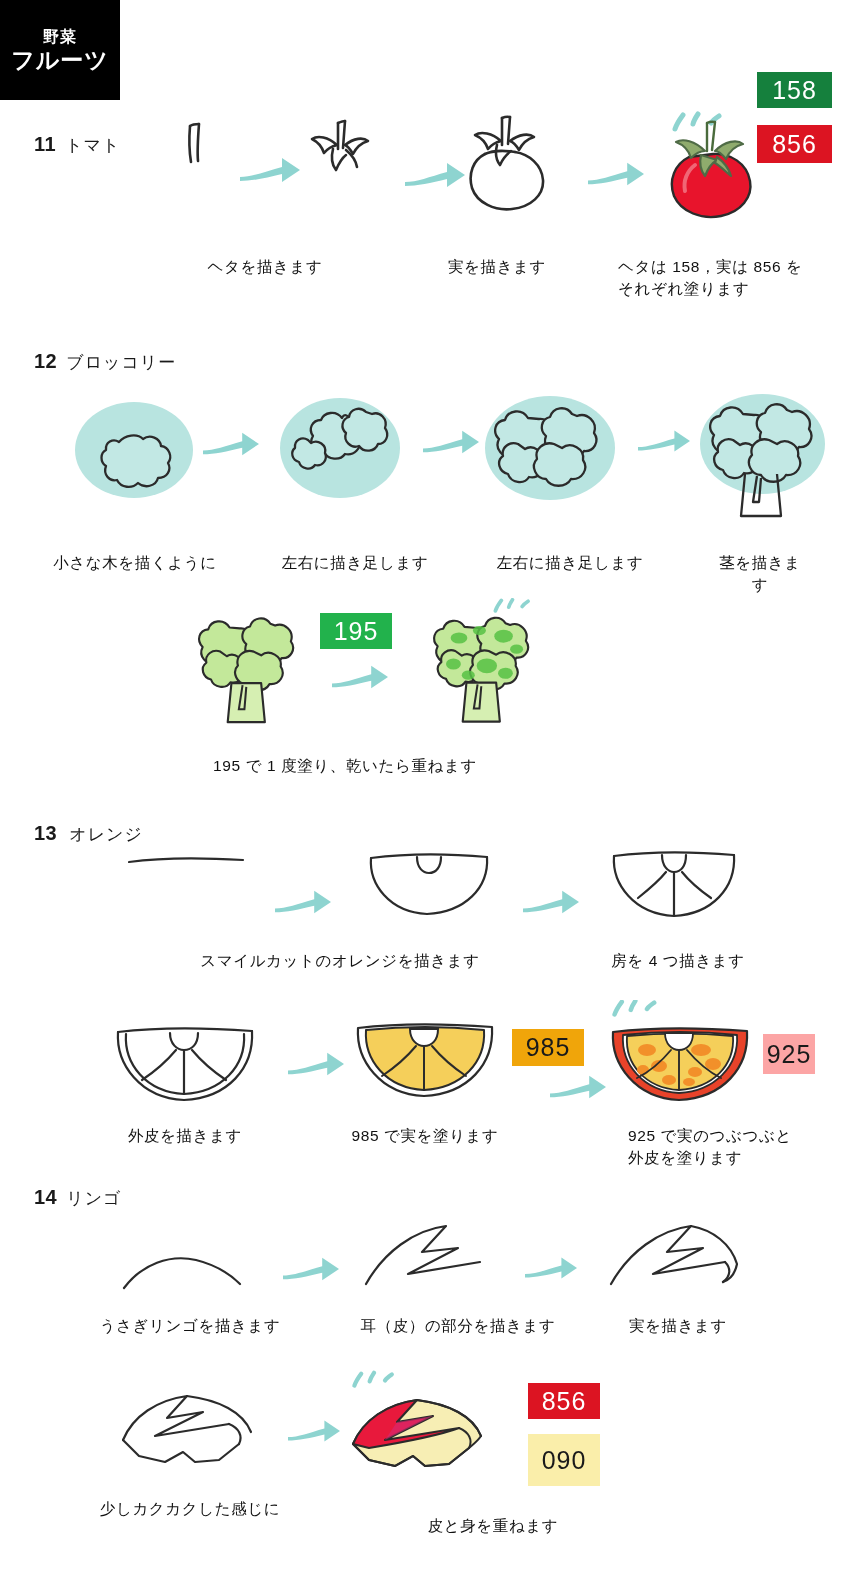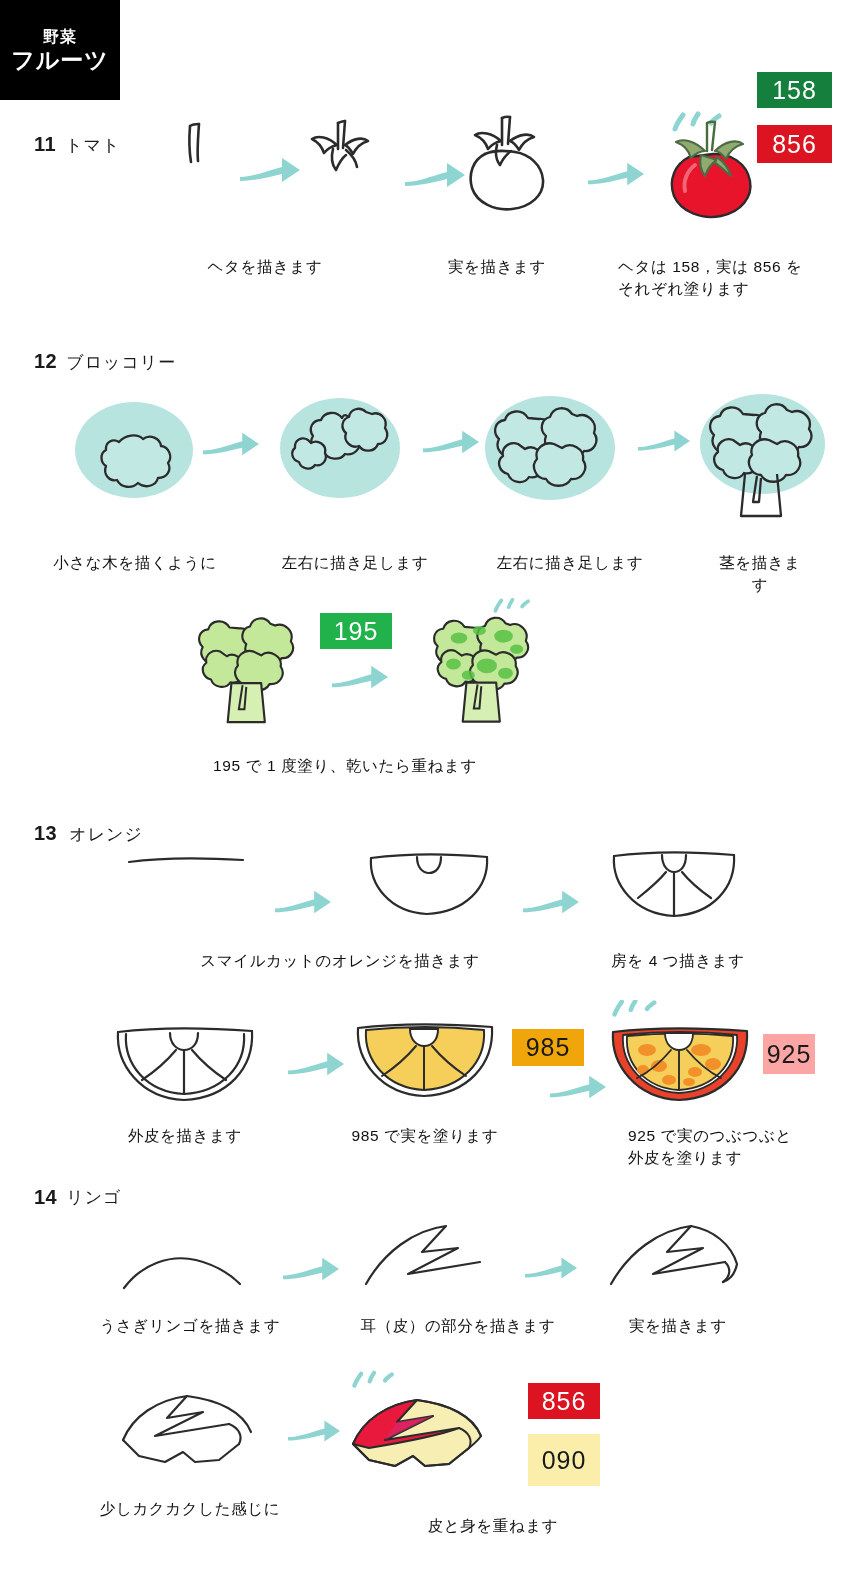--- a/index.html
+++ b/index.html
@@ -412,21 +412,21 @@
 
 <div class="swatch" style="left: 763px; top: 1022px; width: 52px; height: 40px; background: #fca5a5; margin-top: 12px;">
   <span style="color:#1a1a1a">925</span>
 </div>
 
 <div class="cap center" style="left:185px; top:1125px;">外皮を描きます</div>
 <div class="cap center" style="left:425px; top:1125px;">985 で実を塗ります</div>
 <div class="cap" style="left:608px; top:1125px;margin-left:20px;">925 で実のつぶつぶと
 外皮を塗ります</div>
 
-<div class="sec-head" style="left:34px; top:1186px;align-items:flex-end;">
+<div class="sec-head" style="left:34px; top:1186px;">
   <span class="sec-num">14</span>
   <span class="sec-name">リンゴ</span>
 </div>
 
 <svg class="art" style="left:118px; top:1248px;" width="130" height="50" viewBox="0 0 130 50">
   <path d="M6 40 C 24 16, 52 6, 78 12 C 98 17, 112 26, 122 36" stroke="#2b2b2b" stroke-width="2.2" fill="none" stroke-linecap="round"></path>
 </svg>
 
 <svg class="arrow" style="left:280px; top:1255px;" width="62" height="28" viewBox="0 0 64 30">
     <use href="#g-arrow"></use>

